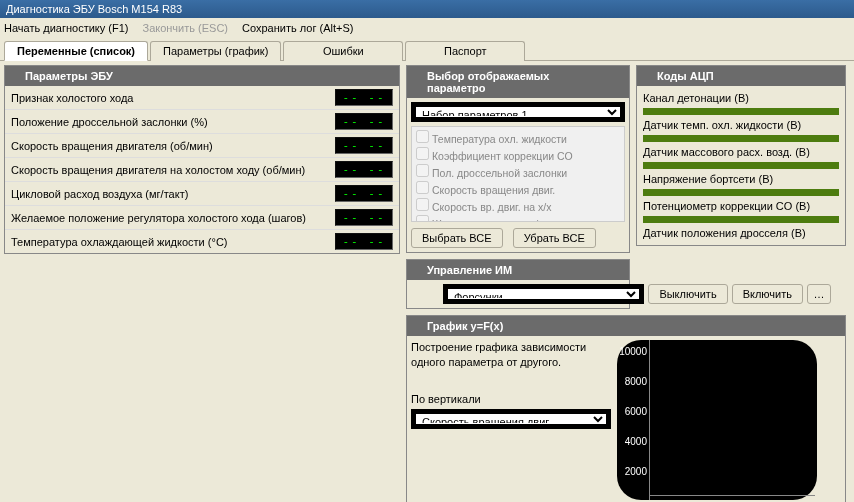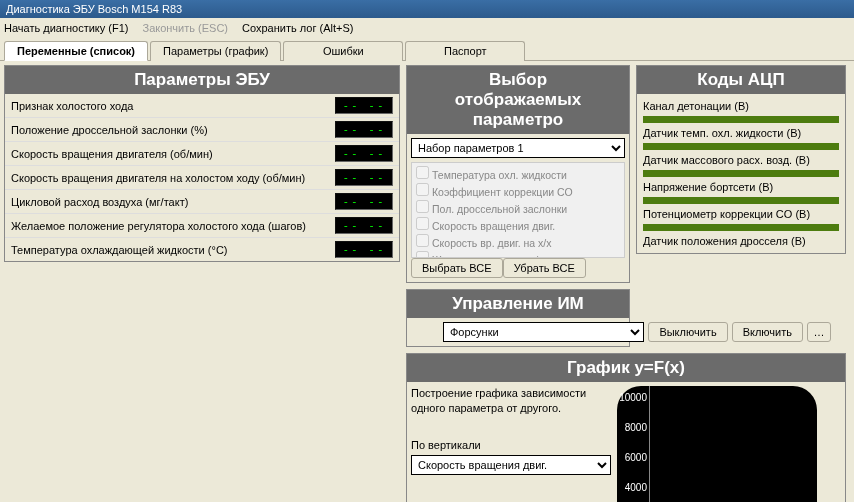--- a/index.html
+++ b/index.html
@@ -9,30 +9,30 @@
 .menubar span { cursor: default; }
 .menubar .disabled { color: #999; }
 .tabs { display: flex; border-bottom: 1px solid #aca899; padding: 2px 0 0 4px; }
 .tab { padding: 3px 12px; border: 1px solid #aca899; border-bottom: none; background: #ece9d8; margin-right: 2px; border-radius: 3px 3px 0 0; position: relative; top: 1px; min-width: 120px; text-align: center; }
 .tab.active { background: #fff; font-weight: bold; border-bottom: 1px solid #fff; }
 .content { padding: 4px; display: flex; gap: 6px; }
 .col1 { width: 396px; }
 .col2 { width: 224px; }
 .col3 { width: 210px; }
 .panel { border: 1px solid #888; margin-bottom: 6px; background: #ece9d8; }
-.panel-header { background: #6b6b6b; color: #fff; font-weight: bold; padding: 4px 20px; font-size: 17px; text-align: center; }
+.panel-header { background: #6b6b6b; color: #fff; font-weight: bold; padding: 4px 20px; font-size: 11px; }
 .panel-body { padding: 4px; }
 .param-row { display: flex; justify-content: space-between; align-items: center; padding: 3px 6px; border-bottom: 1px solid #ddd; }
 .param-row:last-child { border-bottom: none; }
 .lcd { background: #000; color: #0f0; font-family: monospace; padding: 1px 6px; letter-spacing: 2px; width: 58px; text-align: center; border: 1px inset #666; }
-select, input[type=text] { font-size: 11px; font-family: inherit; width: 100%; border: 1px solid #000000; background: #fff; padding: 1px 2px; height: 20px; }
+select, input[type=text] { font-size: 11px; font-family: inherit; width: 100%; border: 5px solid #000000; background: #fff; padding: 1px 2px; height: 20px; }
 .check-list { background: #f0f0f0; border: 1px solid #ccc; padding: 2px 4px; font-size: 10.5px; height: 96px; overflow: hidden; }
 .check-list label { display: block; color: #888; padding: 1px 0; }
 .check-list input { margin-right: 3px; }
-.btn-row { display: flex; gap: 0; }
+.btn-row { display: flex; gap: 10px; margin-top: 6px; }
 button { font-size: 11px; font-family: inherit; padding: 3px 10px; background: #ece9d8; border: 1px solid #aca899; border-radius: 3px; cursor: pointer; }
 .adc-list { padding: 2px 6px; }
 .adc-list div { padding: 4px 0; border-bottom: 7px solid #4d7c0f; }
 .adc-list div:last-child { border-bottom: none; }
 .im-row { display: flex; gap: 4px; align-items: center; }
 .im-row select { flex: 1; margin-left: 32px; }
 .im-row .more { width: 24px; text-align:center; padding:3px 0;}
 .chart-row { display: flex; gap: 6px; }
 .chart-info { width: 200px; font-size: 11px; }
 .chart-info p { margin-bottom: 22px; line-height:1.4; }

